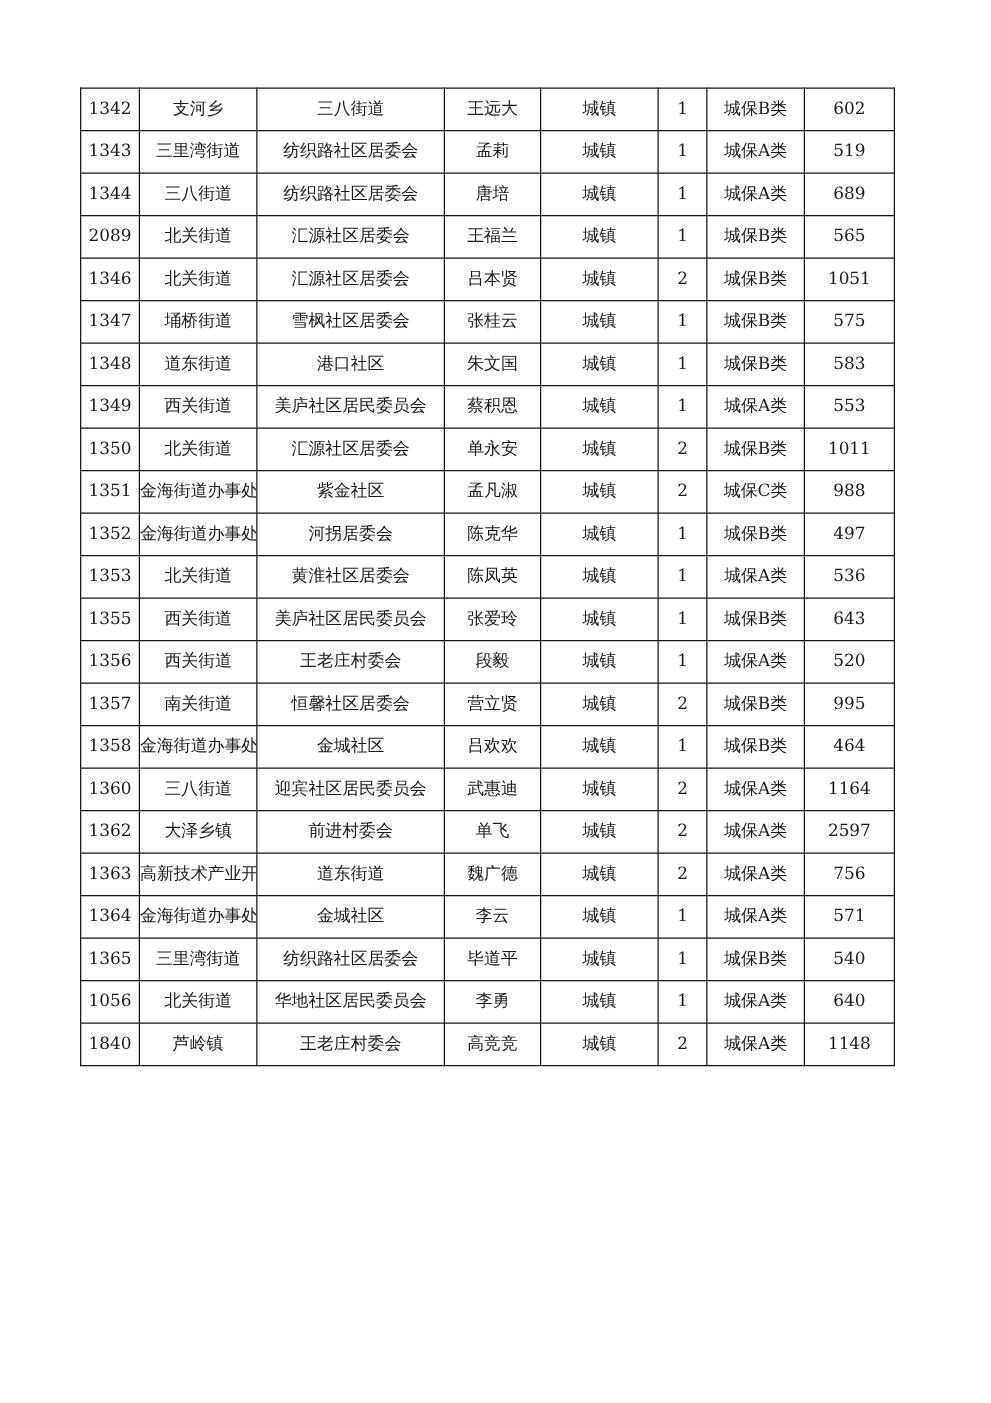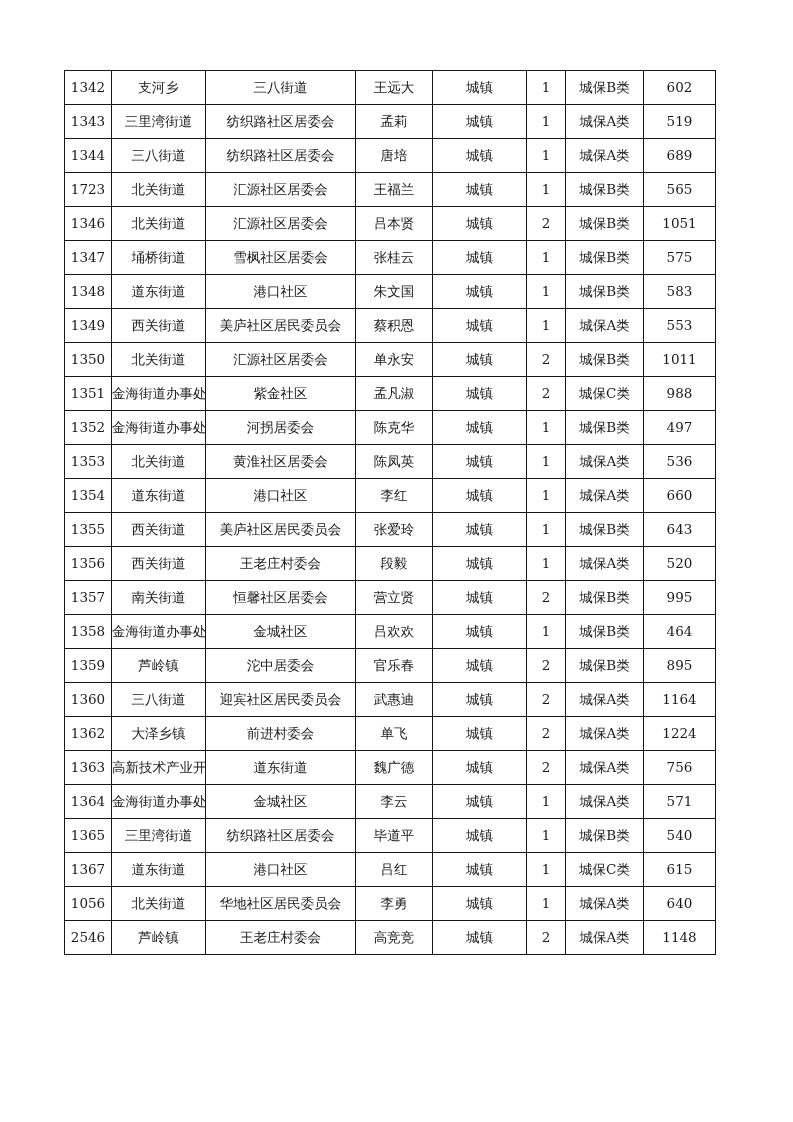--- a/index.html
+++ b/index.html
@@ -91,21 +91,21 @@
           <td>1344</td>
           <td>三八街道</td>
           <td>纺织路社区居委会</td>
           <td>唐培</td>
           <td>城镇</td>
           <td>1</td>
           <td>城保A类</td>
           <td>689</td>
         </tr>
         <tr>
-          <td>1723</td>
+          <td>2089</td>
           <td>北关街道</td>
           <td>汇源社区居委会</td>
           <td>王福兰</td>
           <td>城镇</td>
           <td>1</td>
           <td>城保B类</td>
           <td>565</td>
         </tr>
         <tr>
           <td>1346</td>
@@ -181,30 +181,20 @@
           <td>1353</td>
           <td>北关街道</td>
           <td>黄淮社区居委会</td>
           <td>陈凤英</td>
           <td>城镇</td>
           <td>1</td>
           <td>城保A类</td>
           <td>536</td>
         </tr>
         <tr>
-          <td>1354</td>
-          <td>道东街道</td>
-          <td>港口社区</td>
-          <td>李红</td>
-          <td>城镇</td>
-          <td>1</td>
-          <td>城保A类</td>
-          <td>660</td>
-        </tr>
-        <tr>
           <td>1355</td>
           <td>西关街道</td>
           <td>美庐社区居民委员会</td>
           <td>张爱玲</td>
           <td>城镇</td>
           <td>1</td>
           <td>城保B类</td>
           <td>643</td>
         </tr>
         <tr>
@@ -231,48 +221,38 @@
           <td>1358</td>
           <td>金海街道办事处</td>
           <td>金城社区</td>
           <td>吕欢欢</td>
           <td>城镇</td>
           <td>1</td>
           <td>城保B类</td>
           <td>464</td>
         </tr>
         <tr>
-          <td>1359</td>
-          <td>芦岭镇</td>
-          <td>沱中居委会</td>
-          <td>官乐春</td>
-          <td>城镇</td>
-          <td>2</td>
-          <td>城保B类</td>
-          <td>895</td>
-        </tr>
-        <tr>
           <td>1360</td>
           <td>三八街道</td>
           <td>迎宾社区居民委员会</td>
           <td>武惠迪</td>
           <td>城镇</td>
           <td>2</td>
           <td>城保A类</td>
           <td>1164</td>
         </tr>
         <tr>
           <td>1362</td>
           <td>大泽乡镇</td>
           <td>前进村委会</td>
           <td>单飞</td>
           <td>城镇</td>
           <td>2</td>
           <td>城保A类</td>
-          <td>1224</td>
+          <td>2597</td>
         </tr>
         <tr>
           <td>1363</td>
           <td>高新技术产业开</td>
           <td>道东街道</td>
           <td>魏广德</td>
           <td>城镇</td>
           <td>2</td>
           <td>城保A类</td>
           <td>756</td>
@@ -291,41 +271,31 @@
           <td>1365</td>
           <td>三里湾街道</td>
           <td>纺织路社区居委会</td>
           <td>毕道平</td>
           <td>城镇</td>
           <td>1</td>
           <td>城保B类</td>
           <td>540</td>
         </tr>
         <tr>
-          <td>1367</td>
-          <td>道东街道</td>
-          <td>港口社区</td>
-          <td>吕红</td>
-          <td>城镇</td>
-          <td>1</td>
-          <td>城保C类</td>
-          <td>615</td>
-        </tr>
-        <tr>
           <td>1056</td>
           <td>北关街道</td>
           <td>华地社区居民委员会</td>
           <td>李勇</td>
           <td>城镇</td>
           <td>1</td>
           <td>城保A类</td>
           <td>640</td>
         </tr>
         <tr>
-          <td>2546</td>
+          <td>1840</td>
           <td>芦岭镇</td>
           <td>王老庄村委会</td>
           <td>高竞竞</td>
           <td>城镇</td>
           <td>2</td>
           <td>城保A类</td>
           <td>1148</td>
         </tr>
       </tbody>
   </table>

